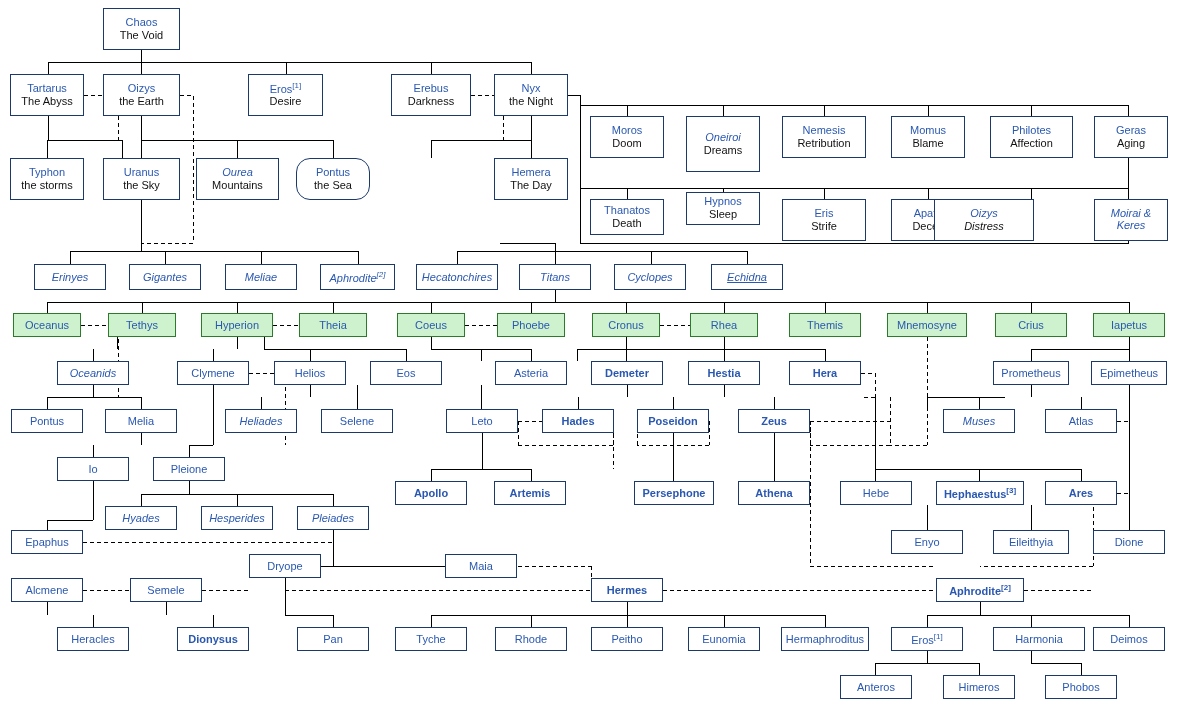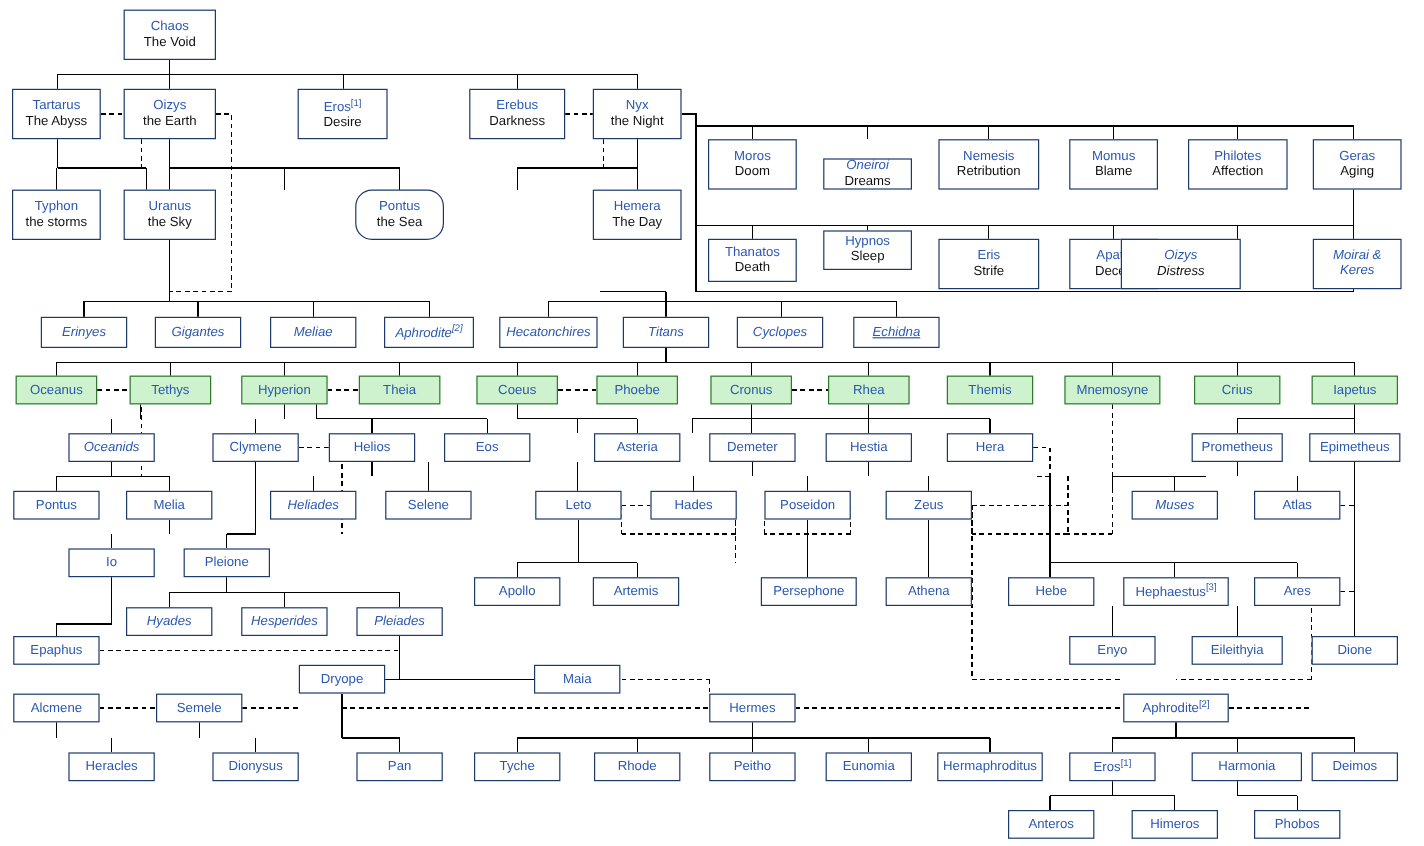--- a/index.html
+++ b/index.html
@@ -6,21 +6,21 @@
   body{font-family:"Liberation Sans","DejaVu Sans",sans-serif;}
   #stage{position:relative;width:1187px;height:705px;background:#fff;overflow:hidden;}
   #edges{position:absolute;left:0;top:0;width:1187px;height:705px;}
   .node{position:absolute;box-sizing:border-box;border:1px solid #1b3a6b;background:#ffffff;
         display:flex;flex-direction:column;align-items:center;justify-content:center;
         text-align:center;line-height:1.15;z-index:2;}
   .node.green{background:#cdf2cd;border:1px solid #2d7a2d;}
   .t1{color:#2a58b0;font-size:11px;white-space:nowrap;}
   .t2{color:#111111;font-size:11px;white-space:nowrap;}
   .ital .t1{font-style:italic;}
-  .bold .t1{font-weight:normal;}
+  .bold .t1{font-weight:bold;}
   .under .t1{text-decoration:underline;}
   .sup{font-size:8px;vertical-align:super;color:#2a58b0;}
   .two .t1{margin-top:-1px;}
 </style>
 </head>
 <body>
 
 <div id="stage">
   <svg id="edges" width="1187" height="705" viewBox="0 0 1187 705" shape-rendering="crispEdges">
       <path d="M141,50 L141,62 M48,62 L531,62 M48,62 L48,74 M141,62 L141,74 M286,62 L286,74 M431,62 L431,74 M531,62 L531,74" fill="none" stroke="#000000" stroke-width="1"></path>
@@ -120,21 +120,21 @@
       <span class="t2">Darkness</span>
     </div>
     <div class="node two" style="left: 494px; top: 74px; width: 74px; height: 42px;">
       <span class="t1">Nyx</span>
       <span class="t2">the Night</span>
     </div>
     <div class="node two" style="left: 590px; top: 116px; width: 74px; height: 42px;">
       <span class="t1">Moros</span>
       <span class="t2">Doom</span>
     </div>
-    <div class="node ital two" style="left: 686px; top: 116px; width: 74px; height: 26px; margin-top: 16px;">
+    <div class="node ital two" style="left: 686px; top: 116px; width: 74px; height: 56px;">
       <span class="t1">Oneiroi</span>
       <span class="t2">Dreams</span>
     </div>
     <div class="node two" style="left: 782px; top: 116px; width: 84px; height: 42px;">
       <span class="t1">Nemesis</span>
       <span class="t2">Retribution</span>
     </div>
     <div class="node two" style="left: 891px; top: 116px; width: 74px; height: 42px;">
       <span class="t1">Momus</span>
       <span class="t2">Blame</span>
@@ -148,20 +148,24 @@
       <span class="t2">Aging</span>
     </div>
     <div class="node two" style="left: 10px; top: 158px; width: 74px; height: 42px;">
       <span class="t1">Typhon</span>
       <span class="t2">the storms</span>
     </div>
     <div class="node two" style="left: 103px; top: 158px; width: 77px; height: 42px;">
       <span class="t1">Uranus</span>
       <span class="t2">the Sky</span>
     </div>
+    <div class="node ital two" style="left: 196px; top: 158px; width: 83px; height: 42px;">
+      <span class="t1">Ourea</span>
+      <span class="t2">Mountains</span>
+    </div>
     <div class="node two" style="left: 296px; top: 158px; width: 74px; height: 42px; border-radius: 14px;">
       <span class="t1">Pontus</span>
       <span class="t2">the Sea</span>
     </div>
     <div class="node two" style="left: 494px; top: 158px; width: 74px; height: 42px;">
       <span class="t1">Hemera</span>
       <span class="t2">The Day</span>
     </div>
     <div class="node two" style="left: 590px; top: 199px; width: 74px; height: 36px;">
       <span class="t1">Thanatos</span>

